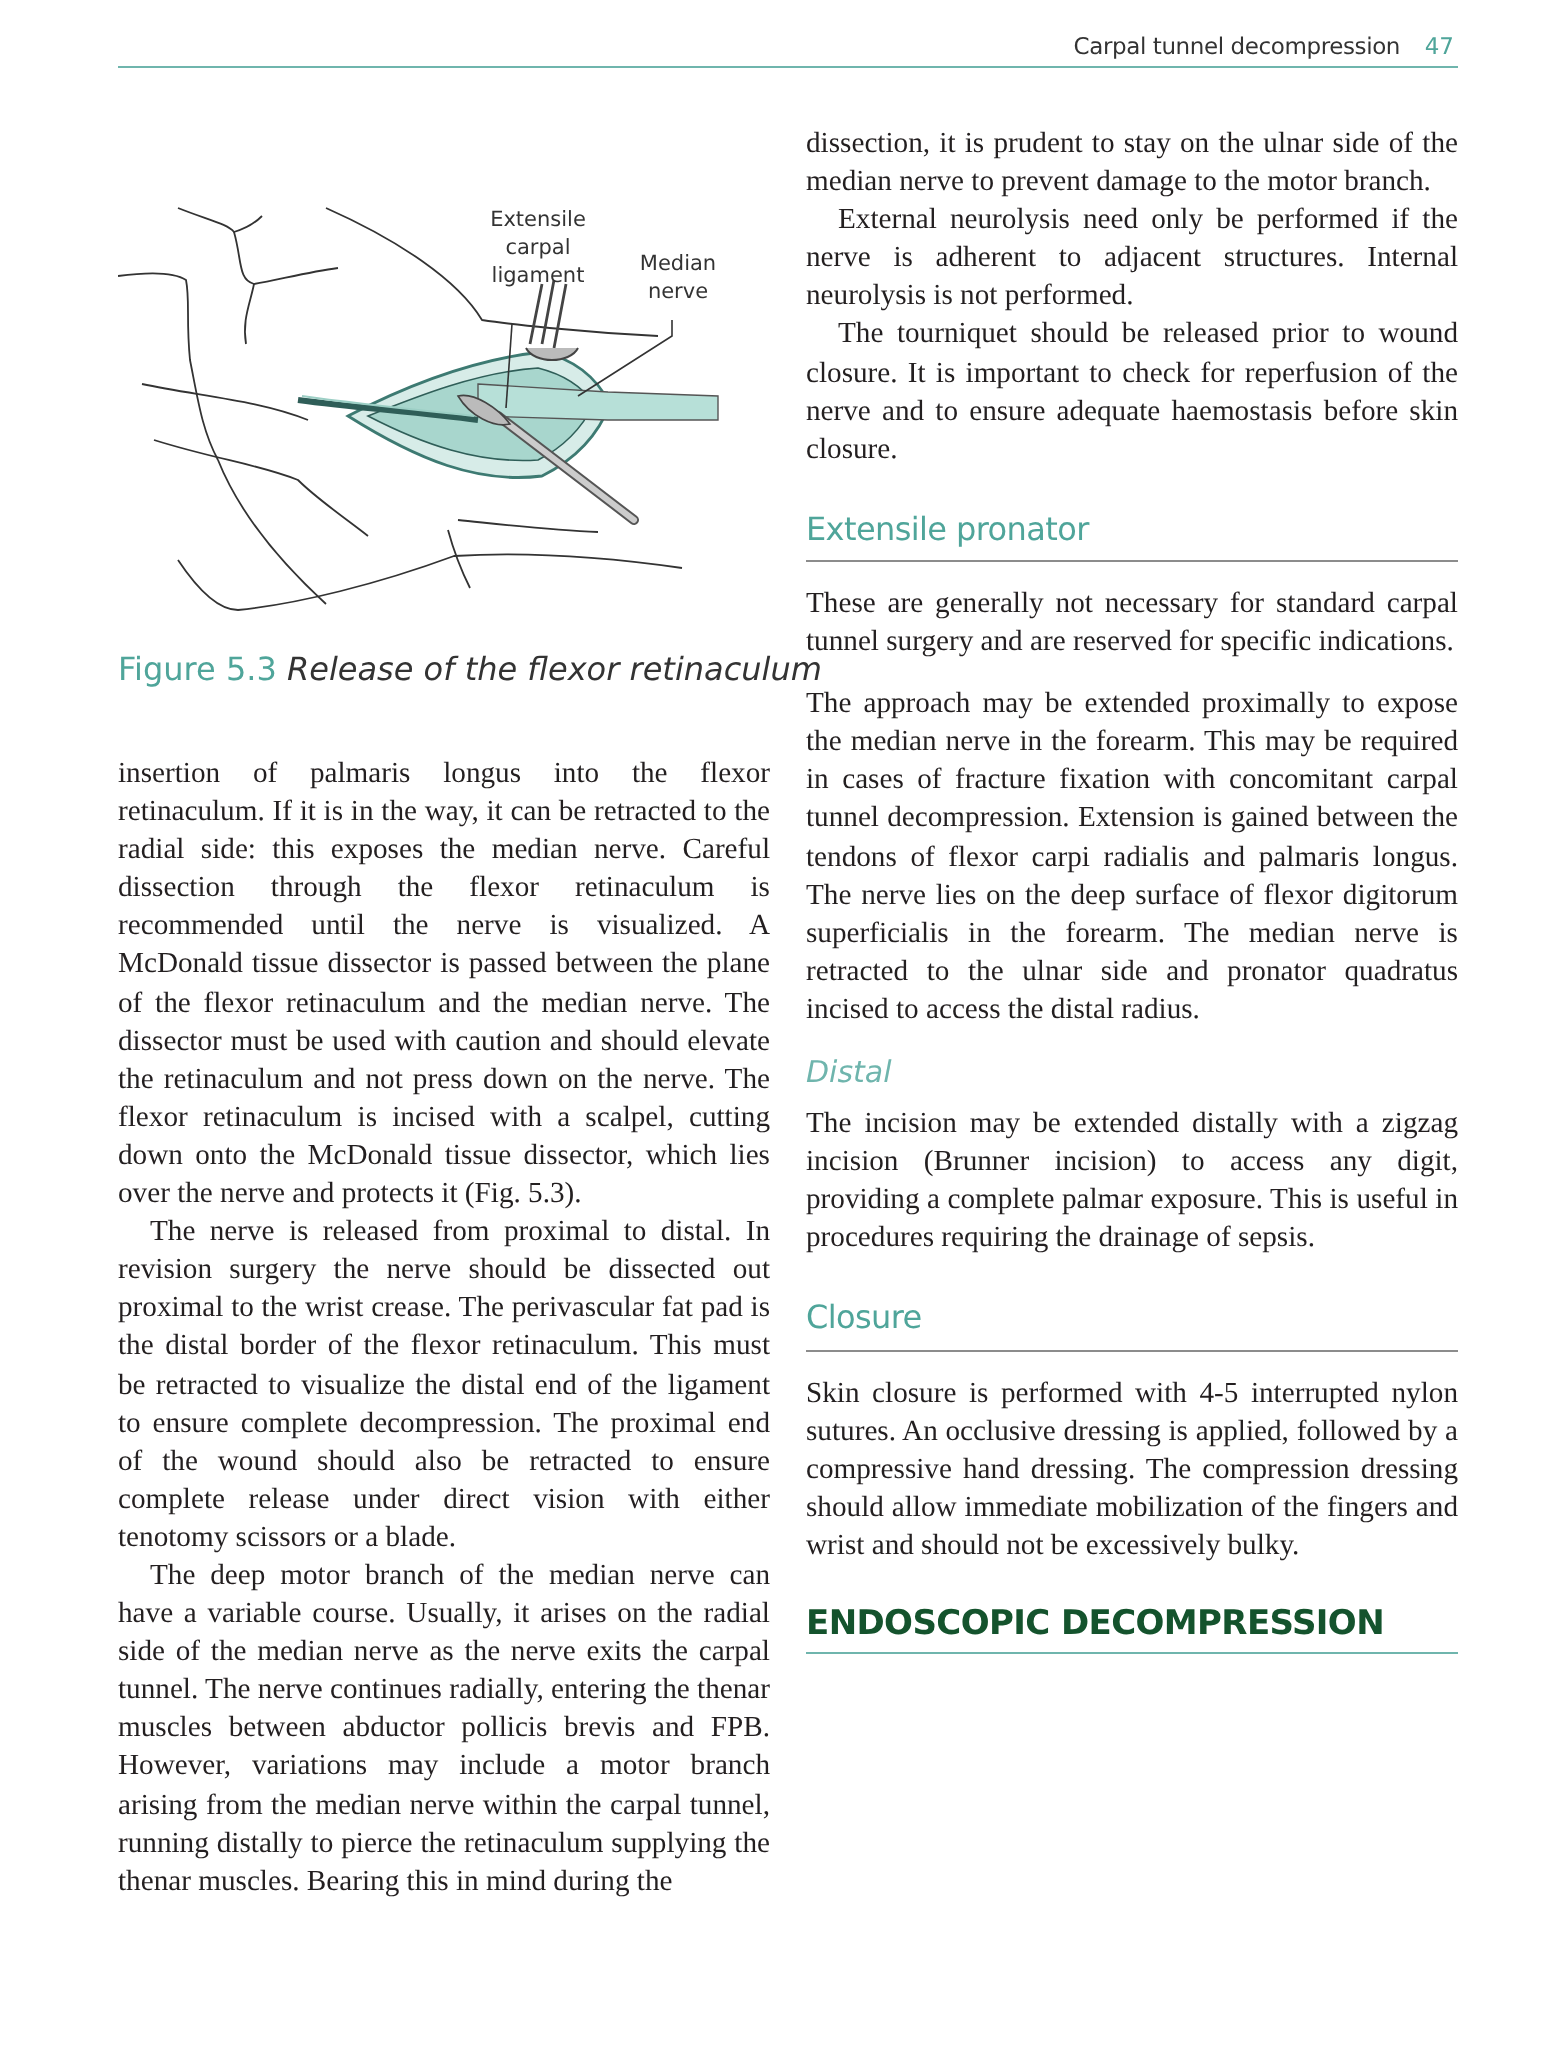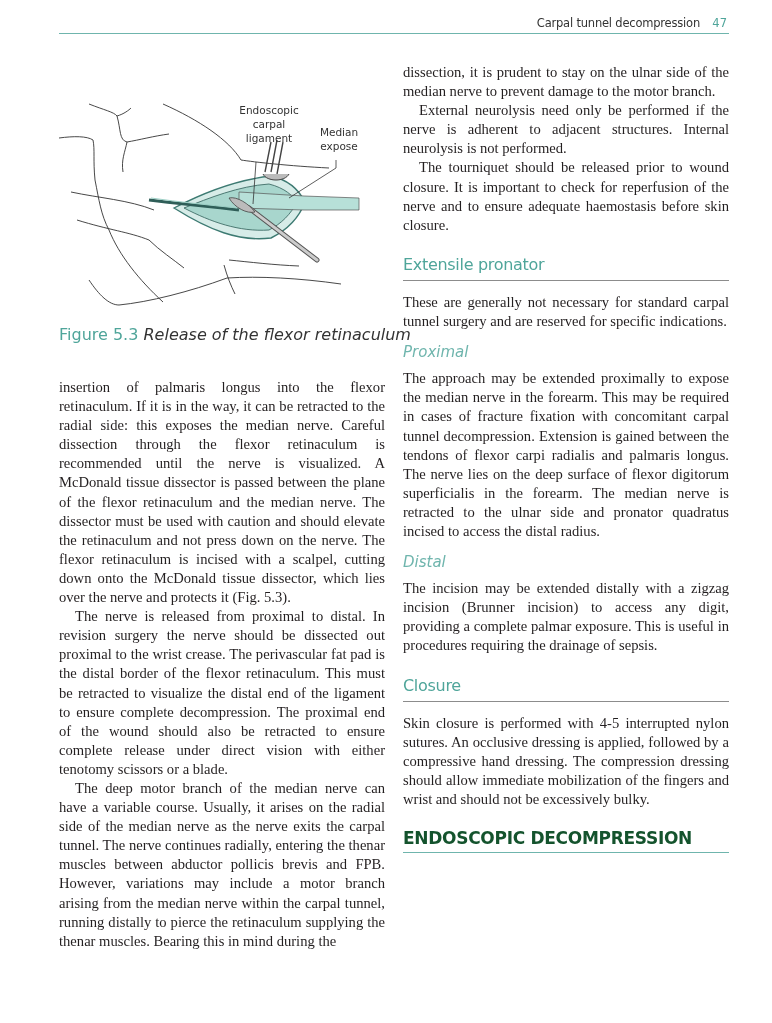--- a/index.html
+++ b/index.html
@@ -74,27 +74,27 @@
     <path d="M204 94 C208 102 226 102 230 94" fill="#bbb" stroke="#444" stroke-width="1"></path>
 
     <path d="M190 128 L258 180" stroke="#555" stroke-width="5" stroke-linecap="round"></path>
     <path d="M190 128 L258 180" stroke="#ccc" stroke-width="3" stroke-linecap="round"></path>
     <path d="M170 118 C178 116 190 124 196 132 C188 134 176 128 170 118 Z" fill="#bbb" stroke="#444" stroke-width="0.8"></path>
 
     <path d="M197 82 L194 124" stroke="#333" stroke-width="0.8" fill="none"></path>
     <path d="M277 80 L277 88 L230 118" stroke="#333" stroke-width="0.8" fill="none"></path>
   </svg>
   <div class="fig-label" style="left:172px; top:23px; width:76px;">
-    <div>Endoscopic</div>
+    <div>Extensile</div>
     <div>carpal</div>
     <div>ligament</div>
   </div>
   <div class="fig-label" style="left:250px; top:45px; width:60px;">
     <div>Median</div>
-    <div>expose</div>
+    <div>nerve</div>
   </div>
 </div>
 
 <div class="caption">
   <span class="cap-num">Figure 5.3</span>
   <span class="cap-text">Release of the flexor retinaculum</span>
 </div>
 
 <div class="col col-left">
   <p>insertion of palmaris longus into the flexor retinaculum. If it is in the way, it can be retracted to the radial side: this exposes the median nerve. Careful dissection through the flexor retinaculum is recommended until the nerve is visualized. A McDonald tissue dissector is passed between the plane of the flexor retinaculum and the median nerve. The dissector must be used with caution and should elevate the retinaculum and not press down on the nerve. The flexor retinaculum is incised with a scalpel, cutting down onto the McDonald tissue dissector, which lies over the nerve and protects it (Fig. 5.3).</p>
@@ -104,21 +104,20 @@
 
 <div class="col col-right">
   <p>dissection, it is prudent to stay on the ulnar side of the median nerve to prevent damage to the motor branch.</p>
   <p class="indent">External neurolysis need only be performed if the nerve is adherent to adjacent structures. Internal neurolysis is not performed.</p>
   <p class="indent">The tourniquet should be released prior to wound closure. It is important to check for reperfusion of the nerve and to ensure adequate haemostasis before skin closure.</p>
   <div class="gap-m" style="height:20px;"></div>
 
   <h2 class="h2">Extensile pronator</h2>
   <p>These are generally not necessary for standard carpal tunnel surgery and are reserved for specific indications.</p>
   <div class="gap-s" style="height:12px;"></div>
-  <h3 class="h3">Proximal</h3>
   <p>The approach may be extended proximally to expose the median nerve in the forearm. This may be required in cases of fracture fixation with concomitant carpal tunnel decompression. Extension is gained between the tendons of flexor carpi radialis and palmaris longus. The nerve lies on the deep surface of flexor digitorum superficialis in the forearm. The median nerve is retracted to the ulnar side and pronator quadratus incised to access the distal radius.</p>
   <div class="gap-s" style="height:12px;"></div>
   <h3 class="h3">Distal</h3>
   <p>The incision may be extended distally with a zigzag incision (Brunner incision) to access any digit, providing a complete palmar exposure. This is useful in procedures requiring the drainage of sepsis.</p>
   <div class="gap-m" style="height:20px;"></div>
 
   <h2 class="h2">Closure</h2>
   <p>Skin closure is performed with 4-5 interrupted nylon sutures. An occlusive dressing is applied, followed by a compressive hand dressing. The compression dressing should allow immediate mobilization of the fingers and wrist and should not be excessively bulky.</p>
   <div class="gap-m" style="height:20px;"></div>
 

